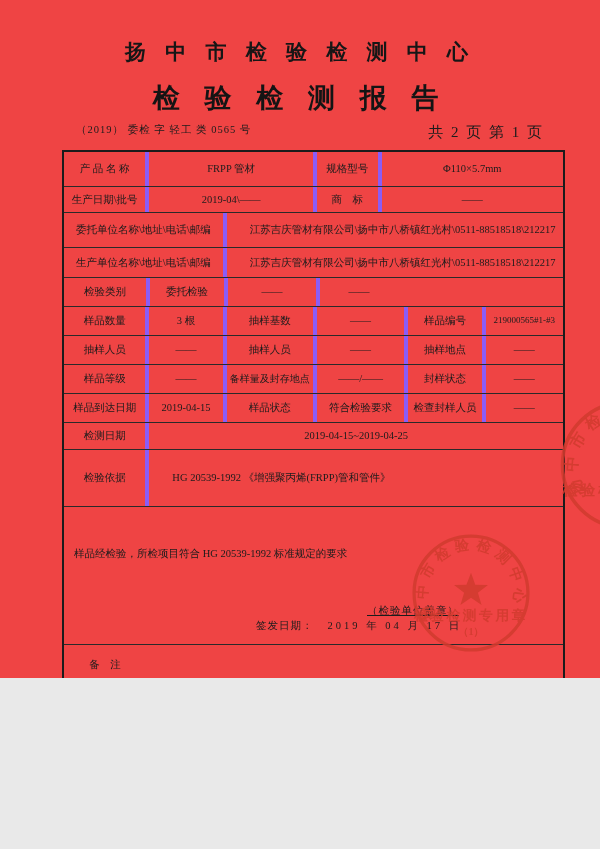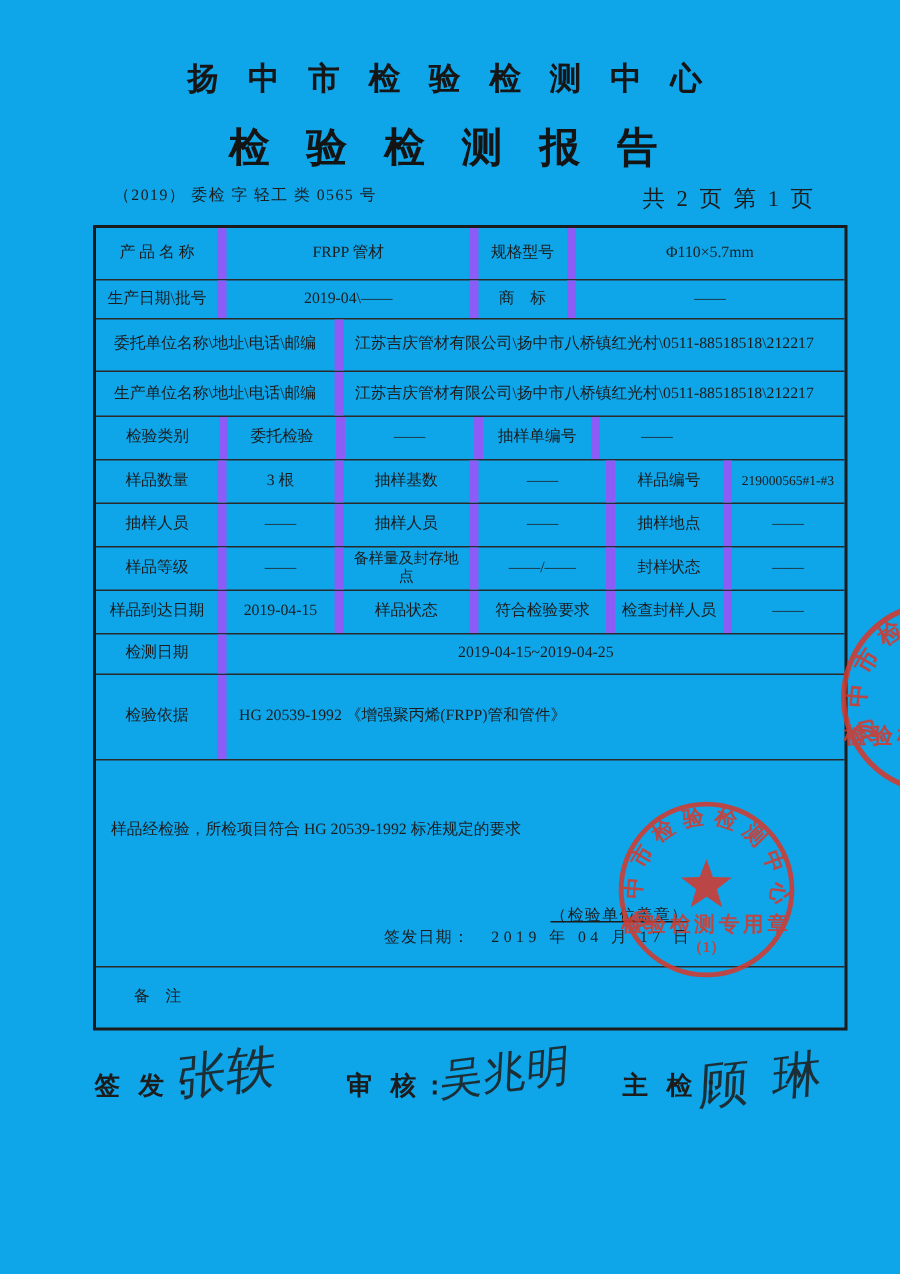--- a/index.html
+++ b/index.html
@@ -1,19 +1,19 @@
 <!DOCTYPE html>
 <html><head>
 <meta charset="utf-8">
 <style>
   * { margin:0; padding:0; box-sizing:border-box; }
   html,body { background:#e9e9e9; }
   .page {
-    position:relative; width:600px; height:849px; margin:0 auto;
-    background:#0ea5e9; overflow:hidden;
+    position:relative; width:600px; height:678px; margin:0 auto;
+    background:#ef4444; overflow:hidden;
     font-family:"Liberation Serif","DejaVu Serif",serif;
     color:#1c1c1c;
   }
   .org-title {
     position:absolute; top:38px; left:0; width:100%;
     text-align:center; font-size:21px; font-weight:bold; letter-spacing:7px;
     color:#161616;
   }
   .report-title {
     position:absolute; top:80px; left:0; width:100%;
@@ -23,27 +23,27 @@
   .report-no { position:absolute; top:123px; left:76px; font-size:10.5px; letter-spacing:1px; }
   .page-info { position:absolute; top:123px; right:56px; font-size:15px; letter-spacing:2px; }
 
   .rpt-table {
     position:absolute; left:62px; top:150px; width:503px;
     border:2px solid #1b1b1b; background:transparent;
   }
   .tr { display:flex; border-top:1px solid #2a2a2a; }
   .tr:first-child { border-top:none; }
   .td {
-    border-left:6px solid #8b5cf6;
+    border-left:4px solid #8b5cf6;
     display:flex; align-items:center; justify-content:center;
     font-size:10.5px; text-align:center; padding:1px 3px;
     line-height:1.25; overflow:hidden;
   }
   .td:first-child { border-left:none; }
-  .td.left { justify-content:flex-start; text-align:left; padding-left:8px; }
+  .td.left { justify-content:flex-start; text-align:left; padding-left:23px; }
   
   .h34{height:34px}.h26{height:26px}.h35{height:35px}.h30{height:30px}
   .h29{height:29px}.h27{height:27px}.h57{height:57px}.h138{height:138px}.h41{height:41px}
   
   .wa1{width:82px}.wa2{width:169px}.wa3{width:65px}.wa4{width:187px}
   
   .wb1{width:160px}.wb2{width:343px}
   
   .wc1{width:82px}.wc2{width:78px}.wc3{width:91px}.wc4{width:92px}.wc5{width:78px}.wc6{width:82px}
   
@@ -93,21 +93,20 @@
       <div class="td wb2 left">江苏吉庆管材有限公司\扬中市八桥镇红光村\0511-88518518\212217</div>
     </div>
     <div class="tr h30">
       <div class="td wb1">生产单位名称\地址\电话\邮编</div>
       <div class="td wb2 left">江苏吉庆管材有限公司\扬中市八桥镇红光村\0511-88518518\212217</div>
     </div>
     <div class="tr h29">
       <div class="td wc1">检验类别</div>
       <div class="td wc2">委托检验</div>
       <div class="td wc4">——</div>
-      <div class="td wc5">抽样单编号</div>
       <div class="td wc6">——</div>
     </div>
     <div class="tr h29">
       <div class="td wc1">样品数量</div>
       <div class="td wc2">3 根</div>
       <div class="td wc3">抽样基数</div>
       <div class="td wc4">——</div>
       <div class="td wc5">样品编号</div>
       <div class="td wc6" style="font-size:9px">219000565#1-#3</div>
     </div>

